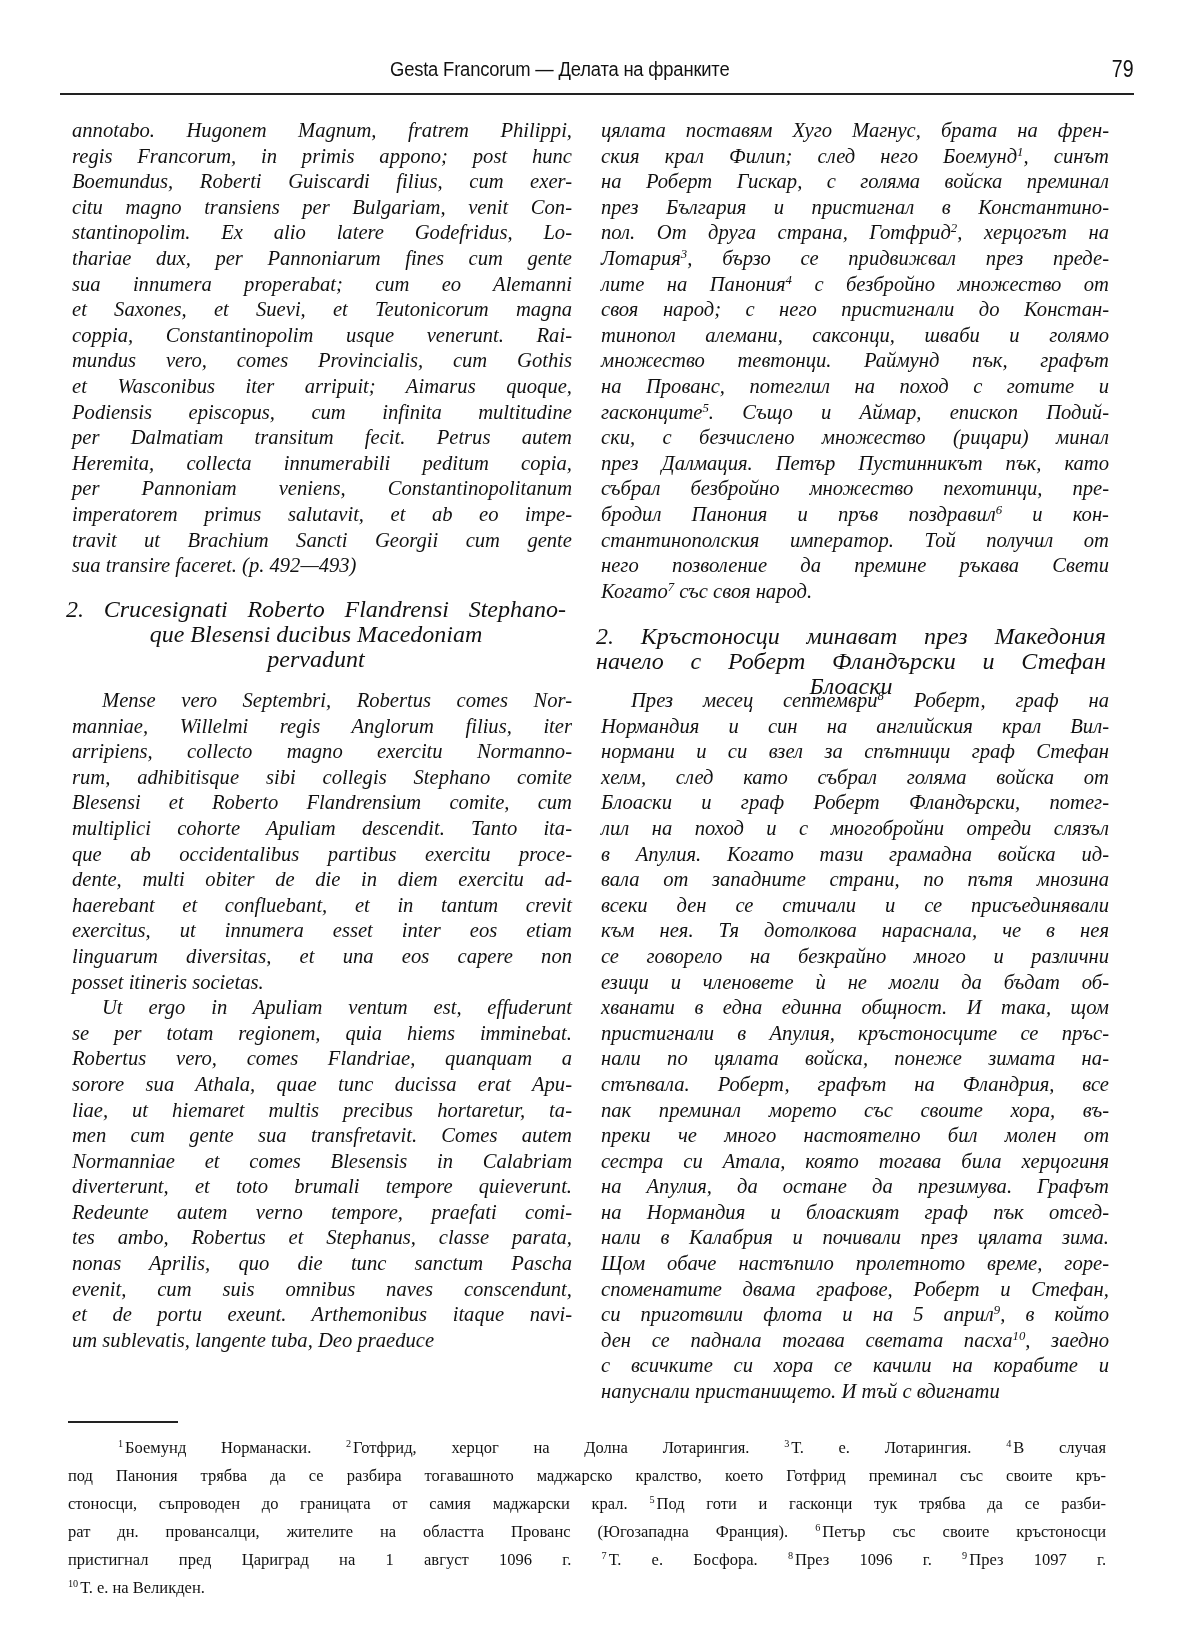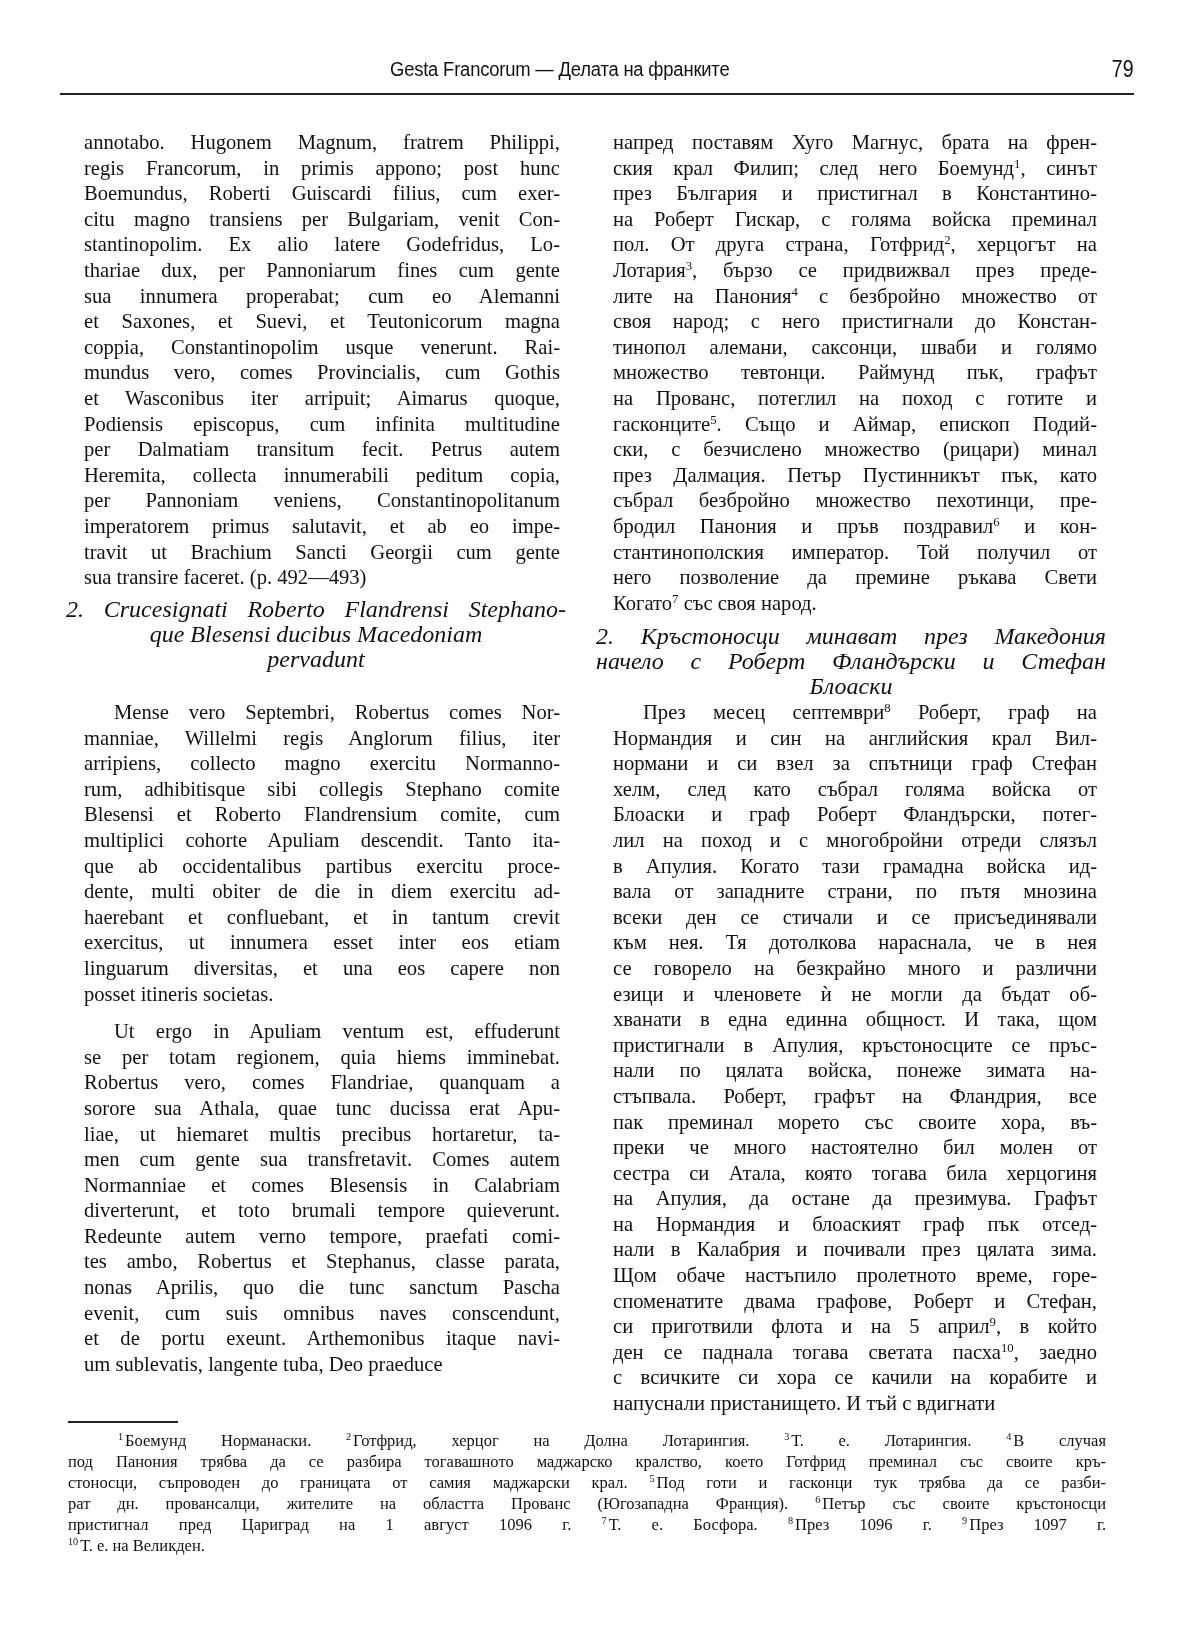--- a/index.html
+++ b/index.html
@@ -19,39 +19,39 @@
       font-size: 23px; transform: scaleX(0.85); transform-origin: right;
     }
     .header-rule {
       position: absolute; left: 60px; top: 93px; width: 1074px; height: 1.6px; background: #222;
     }
     .col {
       position: absolute; font-size: 20.6px; line-height: 25.6px; text-align: justify;
     }
     .col.left { left: 72px; width: 500px; }
     .col.right { left: 601px; width: 508px; }
-    .para { margin: 12px; }
+    .para { margin: 0; font-style: italic; }
     .para .line { display: block; text-align: justify; text-align-last: justify; white-space: nowrap; }
     .para .line.last { text-align-last: left; }
     .indent { padding-left: 30px; }
     .section-heading {
       position: absolute; font-style: italic; font-size: 24px; line-height: 25px; text-align: center;
       font-family: "Liberation Serif", serif;
     }
     .section-heading.left { left: 66px; width: 500px; }
     .section-heading.right { left: 596px; width: 510px; }
     .section-heading .line { display: block; }
     .section-heading .line.just { text-align: justify; text-align-last: justify; }
     .footnote-rule {
       position: absolute; left: 68px; top: 1421px; width: 110px; height: 1.5px; background: #222;
     }
     .footnotes {
       position: absolute; left: 68px; top: 1430px; width: 1038px; font-size: 16.5px; line-height: 21px;
     }
-    .footnotes .line { display: block; white-space: nowrap; text-align: justify; text-align-last: justify; }
+    .footnotes .line { display: block; white-space: nowrap; text-align: justify; text-align-last: justify; margin-top: 7px; }
     .footnotes .line.last { text-align-last: left; }
     .footnotes .first { padding-left: 50px; }
     sup { font-size: 0.62em; line-height: 0; vertical-align: 0.55em; }
     .fn { margin-right: 2px; }
   </style>
 </head>
 <body>
 
 <div class="header">
   <span class="running-title">Gesta Francorum — Делата на франките</span>
@@ -77,24 +77,24 @@
       <span class="line">Heremita, collecta innumerabili peditum copia,</span>
       <span class="line">per Pannoniam veniens, Constantinopolitanum</span>
       <span class="line">imperatorem primus salutavit, et ab eo impe-</span>
       <span class="line">travit ut Brachium Sancti Georgii cum gente</span>
       <span class="line last">sua transire faceret. (p. 492—493)</span>
     </p>
 </div>
 
 <div class="col right" id="bg-top" style="top:118px;">
   <p class="para" id="bg-top-p">
-      <span class="line"><span>напред поставям Хуго Магнус, брата на френ-</span></span>
+      <span class="line"><span>цялата поставям Хуго Магнус, брата на френ-</span></span>
       <span class="line"><span>ския крал Филип; след него Боемунд</span><sup>1</sup><span>, синът</span></span>
+      <span class="line"><span>на Роберт Гискар, с голяма войска преминал</span></span>
       <span class="line"><span>през България и пристигнал в Константино-</span></span>
-      <span class="line"><span>на Роберт Гискар, с голяма войска преминал</span></span>
       <span class="line"><span>пол. От друга страна, Готфрид</span><sup>2</sup><span>, херцогът на</span></span>
       <span class="line"><span>Лотария</span><sup>3</sup><span>, бързо се придвижвал през преде-</span></span>
       <span class="line"><span>лите на Панония</span><sup>4</sup><span> с безбройно множество от</span></span>
       <span class="line"><span>своя народ; с него пристигнали до Констан-</span></span>
       <span class="line"><span>тинопол алемани, саксонци, шваби и голямо</span></span>
       <span class="line"><span>множество тевтонци. Раймунд пък, графът</span></span>
       <span class="line"><span>на Прованс, потеглил на поход с готите и</span></span>
       <span class="line"><span>гасконците</span><sup>5</sup><span>. Също и Аймар, епископ Подий-</span></span>
       <span class="line"><span>ски, с безчислено множество (рицари) минал</span></span>
       <span class="line"><span>през Далмация. Петър Пустинникът пък, като</span></span>

